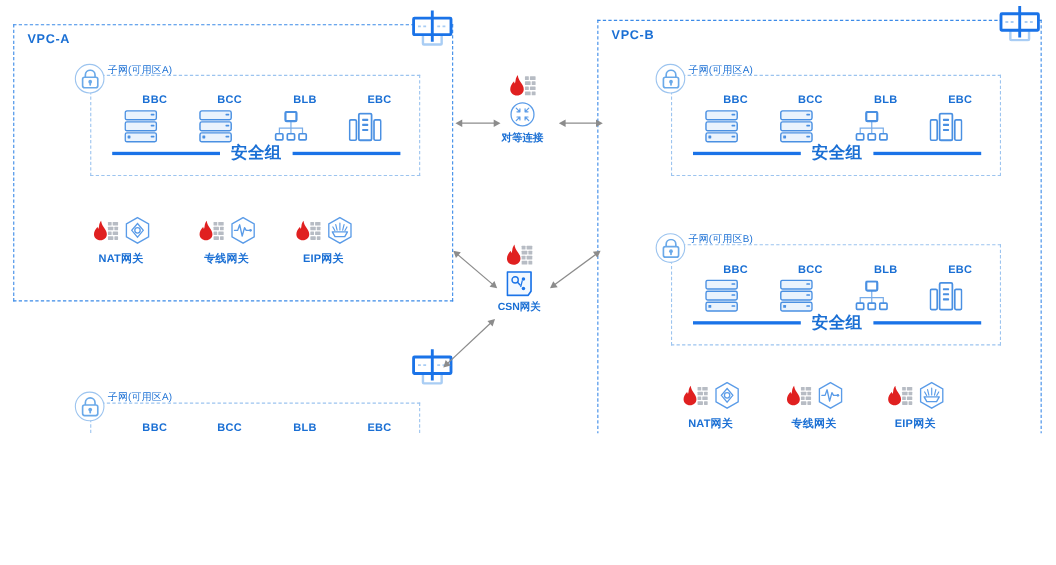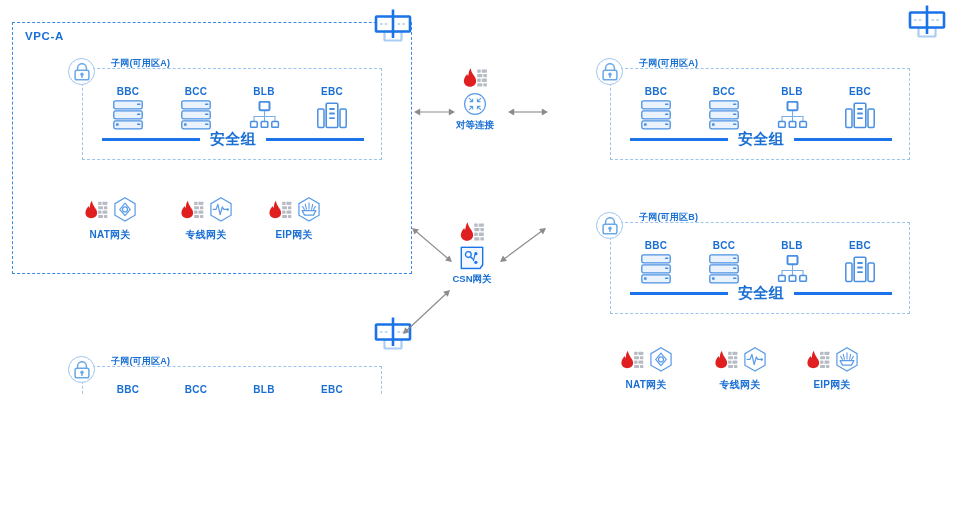--- a/index.html
+++ b/index.html
@@ -34,39 +34,38 @@
   
   .subnet {
     position: absolute;
     border: 1px dashed #9cc4ef;
     background: transparent;
   }
   .subnet-label {
     position: absolute;
     font-size: 9px;
     color: #1a6fd4;
-    font-weight: bold;
+    font-weight: normal;
     white-space: nowrap;
     letter-spacing: .2px;
-    margin-left: 13px;
   }
   .lock-badge {
     position: absolute;
     width: 27px; height: 27px;
     border-radius: 50%;
     border: 1.2px solid #9cc4ef;
     background: #ffffff;
     display: flex; align-items: center; justify-content: center;
   }
 
   
   .res {
     position: absolute;
     width: 48px;
-    text-align: center;
+    text-align: right;
   }
   .res-label {
     font-size: 10px;
     color: #1a6fd4;
     font-weight: bold;
     letter-spacing: .3px;
     margin-bottom: 3px;
     white-space: nowrap;
   }
   .res-ico { height: 30px; display: flex; align-items: center; justify-content: center; }
@@ -296,20 +295,23 @@
       <div class="gw-label">EIP网关</div>
     </div>
     <div class="router" style="left: 374px; top: 8px;"><span style="display: inline-flex; align-items: center; justify-content: center;">
         <svg width="38" height="34" viewBox="0 0 38 34">
           <rect x="10.5" y="23.5" width="17" height="9" rx="0.8" fill="#ffffff" stroke="#a9cdf4" stroke-width="2.2"></rect>
           <rect x="2" y="8.5" width="34" height="15" rx="0.8" fill="#ffffff" stroke="#1a73e8" stroke-width="2.6"></rect>
           <path d="M19 1.5 L19 30" stroke="#1a73e8" stroke-width="2.6"></path>
           <path d="M6 16 L14.5 16 M23.5 16 L32 16" stroke="#a9cdf4" stroke-width="1.6" stroke-dasharray="2.6 2.2"></path>
         </svg>
       </span></div>
+    <div class="vpc" style="left: 543px; top: 18px; width: 404px; height: 392px;">
+      <div class="vpc-label">VPC-B</div>
+    </div>
     <div class="subnet" style="left: 610px; top: 68px; width: 300px; height: 92px;"></div>
     <div class="lock-badge" style="left: 596px; top: 58px;">
       <span style="display: inline-flex; align-items: center; justify-content: center;">
         <svg width="18" height="18" viewBox="0 0 18 18">
           <path d="M4.6 7.2 L4.6 5.1 A4.4 4.4 0 0 1 13.4 5.1 L13.4 7.2" stroke="#6aa9e9" stroke-width="1.5" fill="none"></path>
           <rect x="2.1" y="7.2" width="13.8" height="9.6" rx="1.8" fill="#ffffff" stroke="#6aa9e9" stroke-width="1.5"></rect>
           <circle cx="9" cy="11.3" r="1.7" fill="#6aa9e9"></circle>
           <rect x="8.2" y="11.6" width="1.6" height="3.4" rx="0.7" fill="#6aa9e9"></rect>
         </svg>
       </span>

